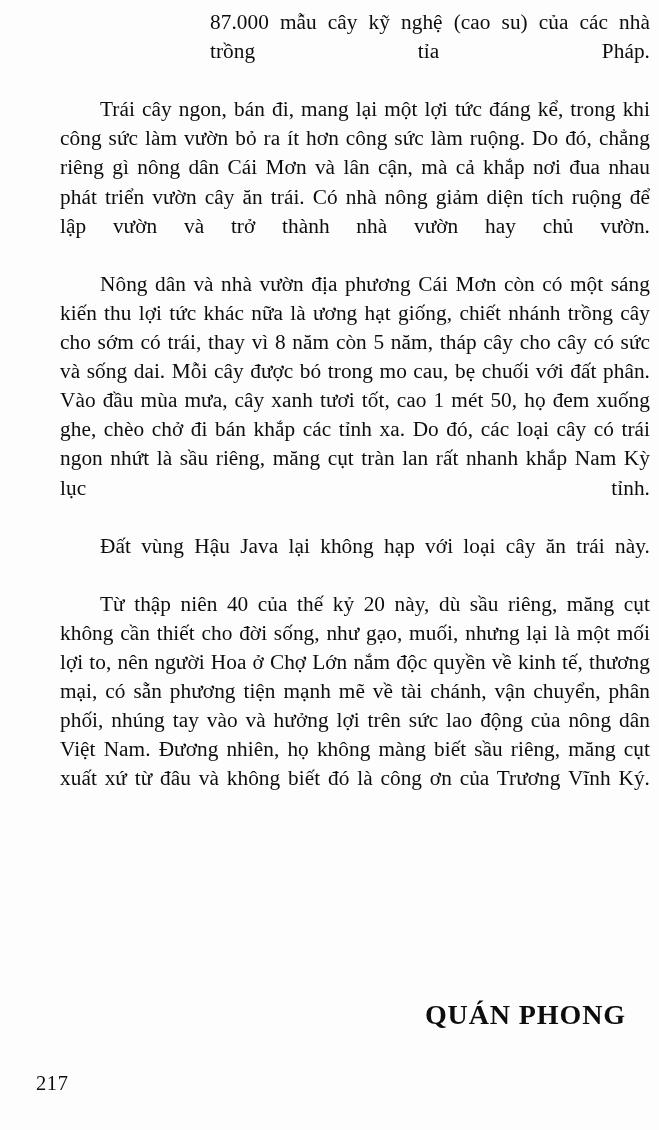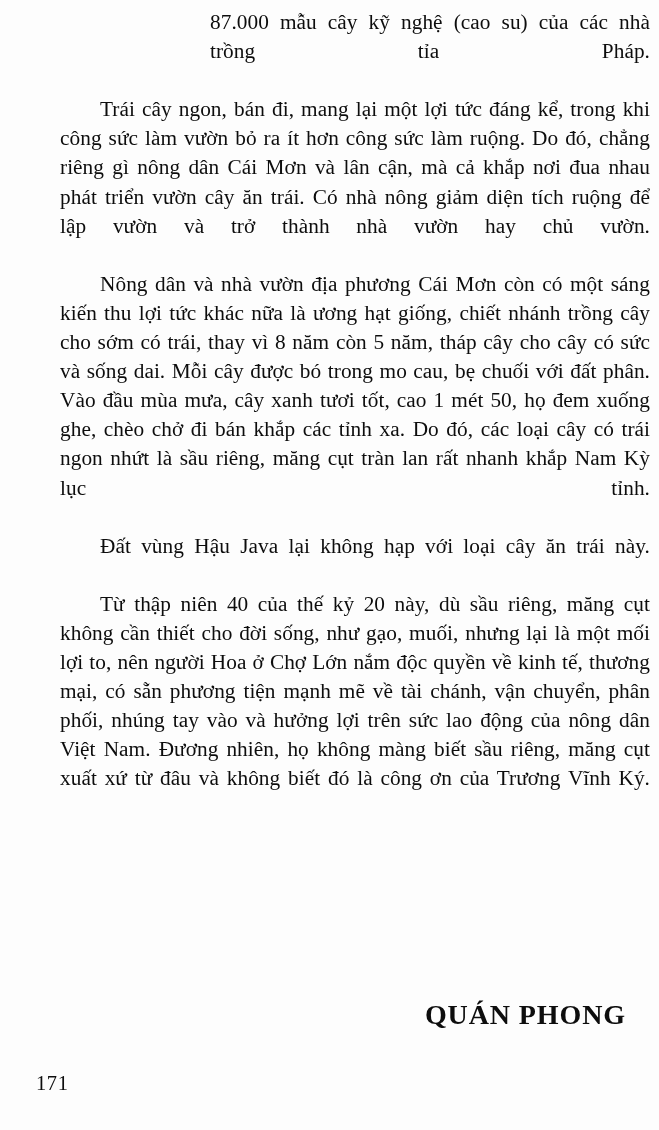--- a/index.html
+++ b/index.html
@@ -88,15 +88,15 @@
   <div class="text-column">
     <p class="para lead-indent">87.000 mẫu cây kỹ nghệ (cao su) của các nhà trồng tỉa Pháp.</p>
     <p class="para body-indent">Trái cây ngon, bán đi, mang lại một lợi tức đáng kể, trong khi công sức làm vườn bỏ ra ít hơn công sức làm ruộng. Do đó, chẳng riêng gì nông dân Cái Mơn và lân cận, mà cả khắp nơi đua nhau phát triển vườn cây ăn trái. Có nhà nông giảm diện tích ruộng để lập vườn và trở thành nhà vườn hay chủ vườn.</p>
     <p class="para body-indent">Nông dân và nhà vườn địa phương Cái Mơn còn có một sáng kiến thu lợi tức khác nữa là ương hạt giống, chiết nhánh trồng cây cho sớm có trái, thay vì 8 năm còn 5 năm, tháp cây cho cây có sức và sống dai. Mỗi cây được bó trong mo cau, bẹ chuối với đất phân. Vào đầu mùa mưa, cây xanh tươi tốt, cao 1 mét 50, họ đem xuống ghe, chèo chở đi bán khắp các tỉnh xa. Do đó, các loại cây có trái ngon nhứt là sầu riêng, măng cụt tràn lan rất nhanh khắp Nam Kỳ lục tỉnh.</p>
     <p class="para body-indent">Đất vùng Hậu Java lại không hạp với loại cây ăn trái này.</p>
     <p class="para body-indent">Từ thập niên 40 của thế kỷ 20 này, dù sầu riêng, măng cụt không cần thiết cho đời sống, như gạo, muối, nhưng lại là một mối lợi to, nên người Hoa ở Chợ Lớn nắm độc quyền về kinh tế, thương mại, có sẵn phương tiện mạnh mẽ về tài chánh, vận chuyển, phân phối, nhúng tay vào và hưởng lợi trên sức lao động của nông dân Việt Nam. Đương nhiên, họ không màng biết sầu riêng, măng cụt xuất xứ từ đâu và không biết đó là công ơn của Trương Vĩnh Ký.</p>
   </div>
 
   <div class="signature">QUÁN PHONG</div>
 
-  <div class="page-number">171</div>
+  <div class="page-number">217</div>
 
 </div>
 
 </body></html>

